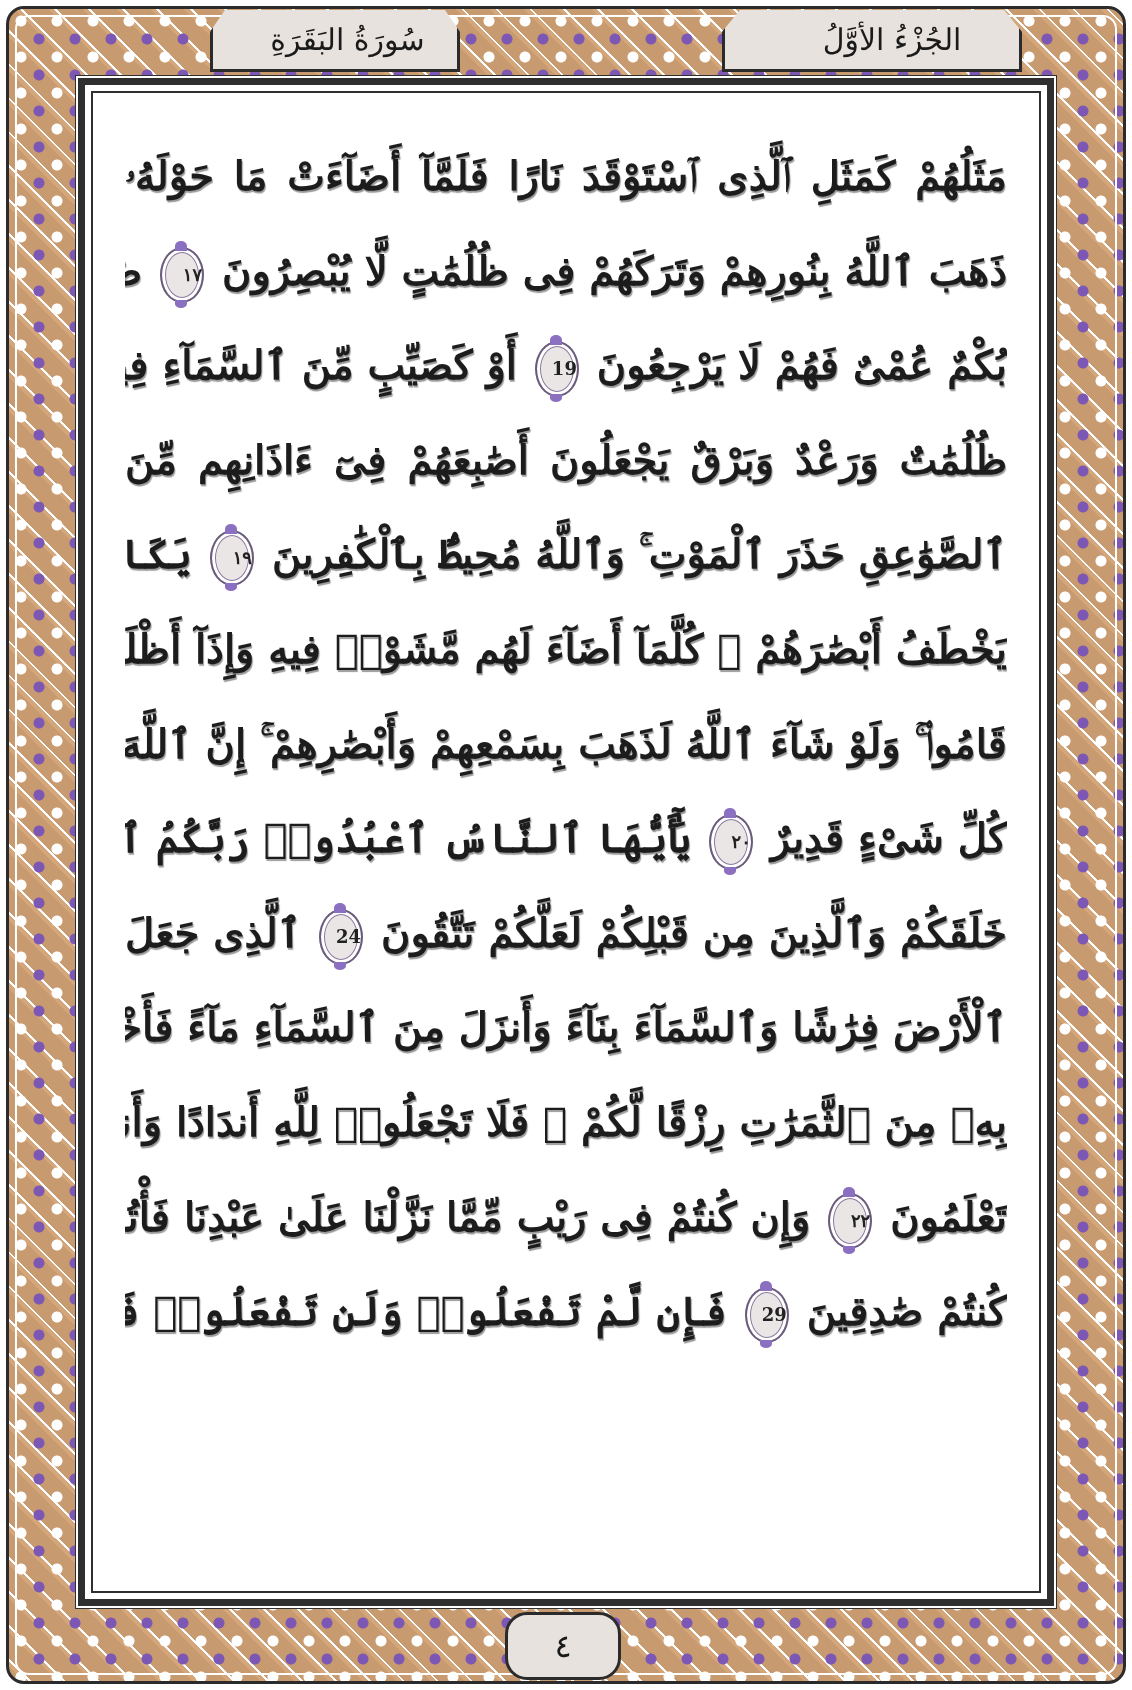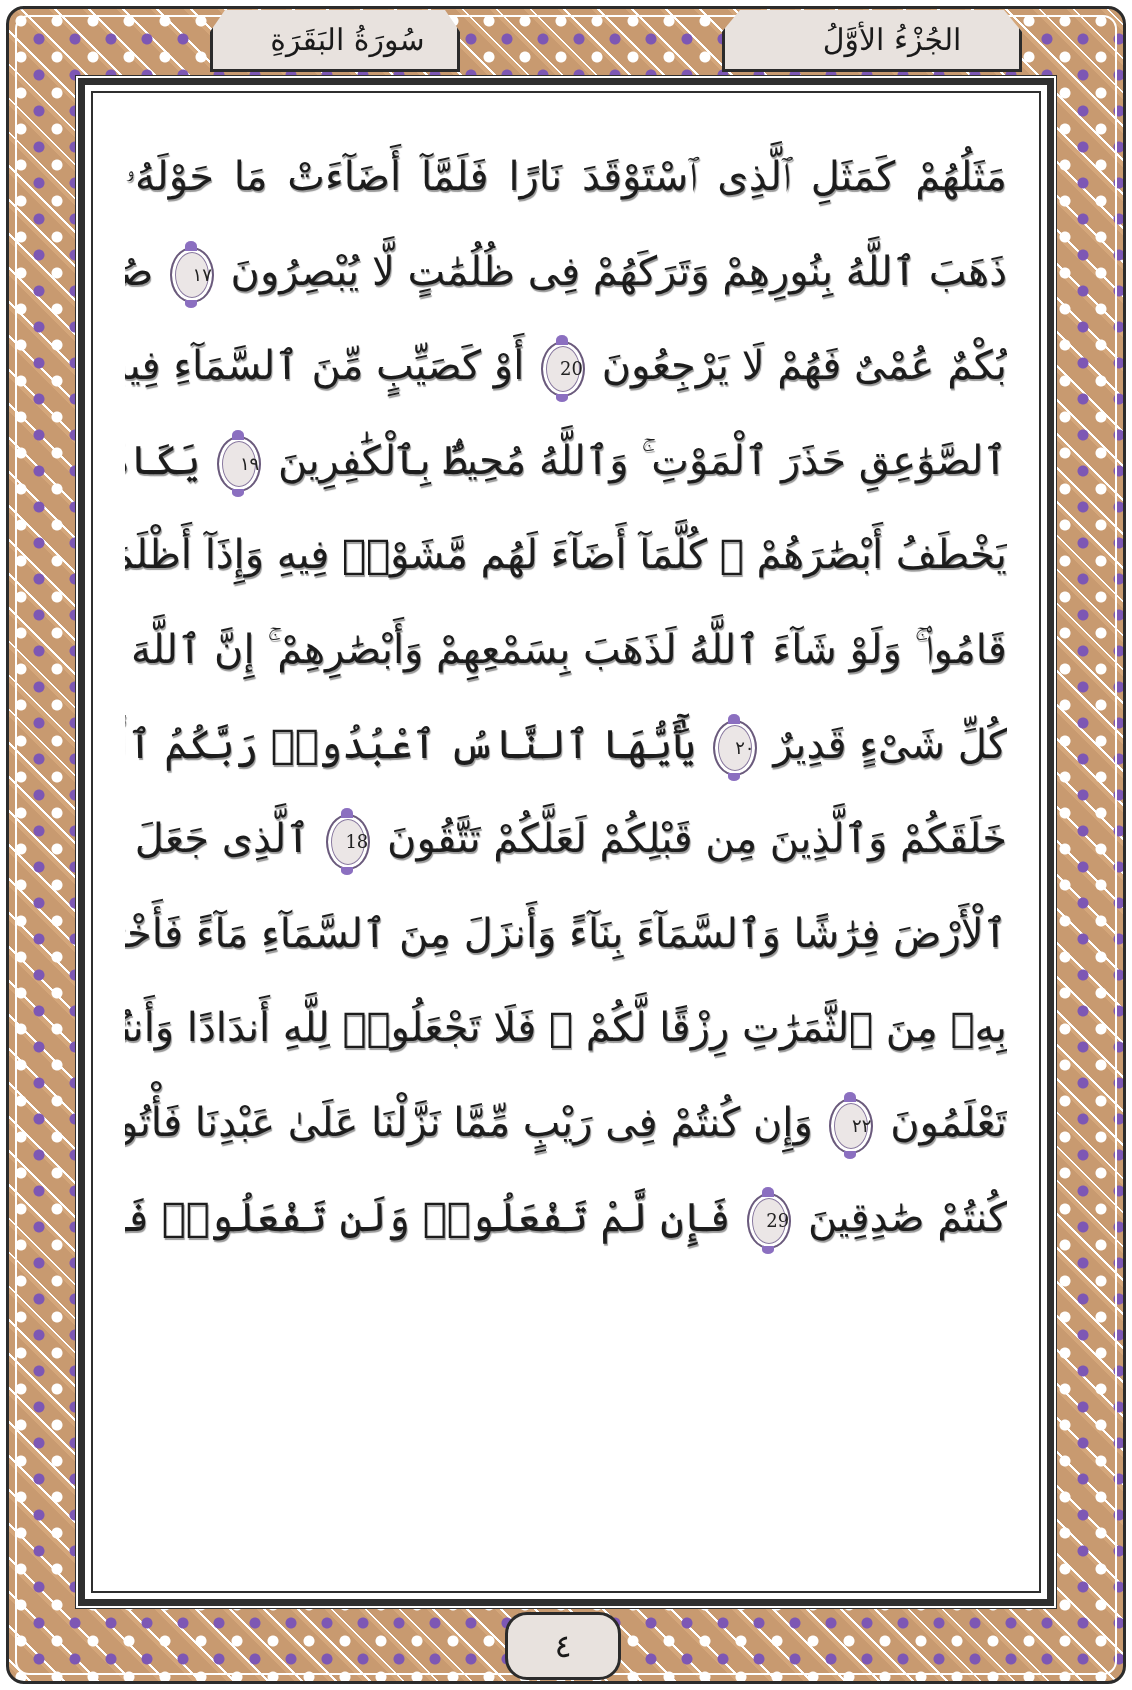--- a/index.html
+++ b/index.html
@@ -38,20 +38,21 @@
     position:absolute; left:6px; top:6px; right:6px; bottom:6px; border:2px solid #2f2f2f;
   }
   .lines {
     position:absolute; left:40px; right:40px; top:44px;
     direction:rtl; font-family:"DejaVu Serif", serif; color:#1c1c1c;
   }
   .line {
     height:94.6px; line-height:94.6px; font-size:40px; white-space:nowrap; text-align:justify;
     text-align-last:justify; overflow:hidden;
     text-shadow:1px 2px 1px #9a9a9a;
+    font-weight:bold;
   }
   .ayah {
     display:inline-block; width:40px; height:52px; border-radius:50%;
     background:#ebe6e6; border:2px solid #6a5a7c; box-shadow:inset 0 0 0 3px #ffffff, inset 0 0 0 4px #8a7aa0;
     font-size:18px; line-height:52px; text-align:right; vertical-align:middle; text-shadow:none;
     position:relative; margin:0 4px; color:#222;
   }
   .ayah::before { content:""; position:absolute; top:-8px; left:13px; width:12px; height:10px; border-radius:50% 50% 0 0; background:#8b6fc0; }
   .ayah::after { content:""; position:absolute; bottom:-7px; left:13px; width:12px; height:8px; border-radius:0 0 50% 50%; background:#8b6fc0; }
   
@@ -72,26 +73,27 @@
 </div>
 <div class="header-box header-surah">
   <span>سُورَةُ البَقَرَةِ</span>
 </div>
 
 <div class="page">
   <div class="page-inner"></div>
   <div class="lines">
     <div class="line"><span>مَثَلُهُمْ كَمَثَلِ ٱلَّذِى ٱسْتَوْقَدَ نَارًا فَلَمَّآ أَضَآءَتْ مَا حَوْلَهُۥ</span></div>
     <div class="line"><span>ذَهَبَ ٱللَّهُ بِنُورِهِمْ وَتَرَكَهُمْ فِى ظُلُمَٰتٍ لَّا يُبْصِرُونَ</span> <span class="ayah">١٧</span> <span>صُمٌّۢ</span></div>
-    <div class="line"><span>بُكْمٌ عُمْىٌ فَهُمْ لَا يَرْجِعُونَ</span> <span class="ayah">20</span> <span>أَوْ كَصَيِّبٍ مِّنَ ٱلسَّمَآءِ فِيهِ</span></div>
+    <div class="line"><span>بُكْمٌ عُمْىٌ فَهُمْ لَا يَرْجِعُونَ</span> <span class="ayah">19</span> <span>أَوْ كَصَيِّبٍ مِّنَ ٱلسَّمَآءِ فِيهِ</span></div>
+    <div class="line"><span>ظُلُمَٰتٌ وَرَعْدٌ وَبَرْقٌ يَجْعَلُونَ أَصَٰبِعَهُمْ فِىٓ ءَاذَانِهِم مِّنَ</span></div>
     <div class="line"><span>ٱلصَّوَٰعِقِ حَذَرَ ٱلْمَوْتِ ۚ وَٱللَّهُ مُحِيطٌۢ بِٱلْكَٰفِرِينَ</span> <span class="ayah">١٩</span> <span>يَكَادُ ٱلْبَرْقُ</span></div>
     <div class="line"><span>يَخْطَفُ أَبْصَٰرَهُمْ ۖ كُلَّمَآ أَضَآءَ لَهُم مَّشَوْا۟ فِيهِ وَإِذَآ أَظْلَمَ عَلَيْهِمْ</span></div>
     <div class="line"><span>قَامُوا۟ ۚ وَلَوْ شَآءَ ٱللَّهُ لَذَهَبَ بِسَمْعِهِمْ وَأَبْصَٰرِهِمْ ۚ إِنَّ ٱللَّهَ عَلَىٰ</span></div>
     <div class="line"><span>كُلِّ شَىْءٍ قَدِيرٌ</span> <span class="ayah">٢٠</span> <span>يَٰٓأَيُّهَا ٱلنَّاسُ ٱعْبُدُوا۟ رَبَّكُمُ ٱلَّذِى</span></div>
-    <div class="line"><span>خَلَقَكُمْ وَٱلَّذِينَ مِن قَبْلِكُمْ لَعَلَّكُمْ تَتَّقُونَ</span> <span class="ayah">18</span> <span>ٱلَّذِى جَعَلَ لَكُمُ</span></div>
+    <div class="line"><span>خَلَقَكُمْ وَٱلَّذِينَ مِن قَبْلِكُمْ لَعَلَّكُمْ تَتَّقُونَ</span> <span class="ayah">24</span> <span>ٱلَّذِى جَعَلَ لَكُمُ</span></div>
     <div class="line"><span>ٱلْأَرْضَ فِرَٰشًا وَٱلسَّمَآءَ بِنَآءً وَأَنزَلَ مِنَ ٱلسَّمَآءِ مَآءً فَأَخْرَجَ</span></div>
     <div class="line"><span>بِهِۦ مِنَ ٱلثَّمَرَٰتِ رِزْقًا لَّكُمْ ۖ فَلَا تَجْعَلُوا۟ لِلَّهِ أَندَادًا وَأَنتُمْ</span></div>
     <div class="line"><span>تَعْلَمُونَ</span> <span class="ayah">٢٢</span> <span>وَإِن كُنتُمْ فِى رَيْبٍ مِّمَّا نَزَّلْنَا عَلَىٰ عَبْدِنَا فَأْتُوا۟</span></div>
     <div class="line"><span>كُنتُمْ صَٰدِقِينَ</span> <span class="ayah">29</span> <span>فَإِن لَّمْ تَفْعَلُوا۟ وَلَن تَفْعَلُوا۟ فَٱتَّقُوا۟ ٱلنَّارَ</span></div>
   </div>
 </div>
 
 <div class="page-number">
   <span>٤</span>
 </div>

